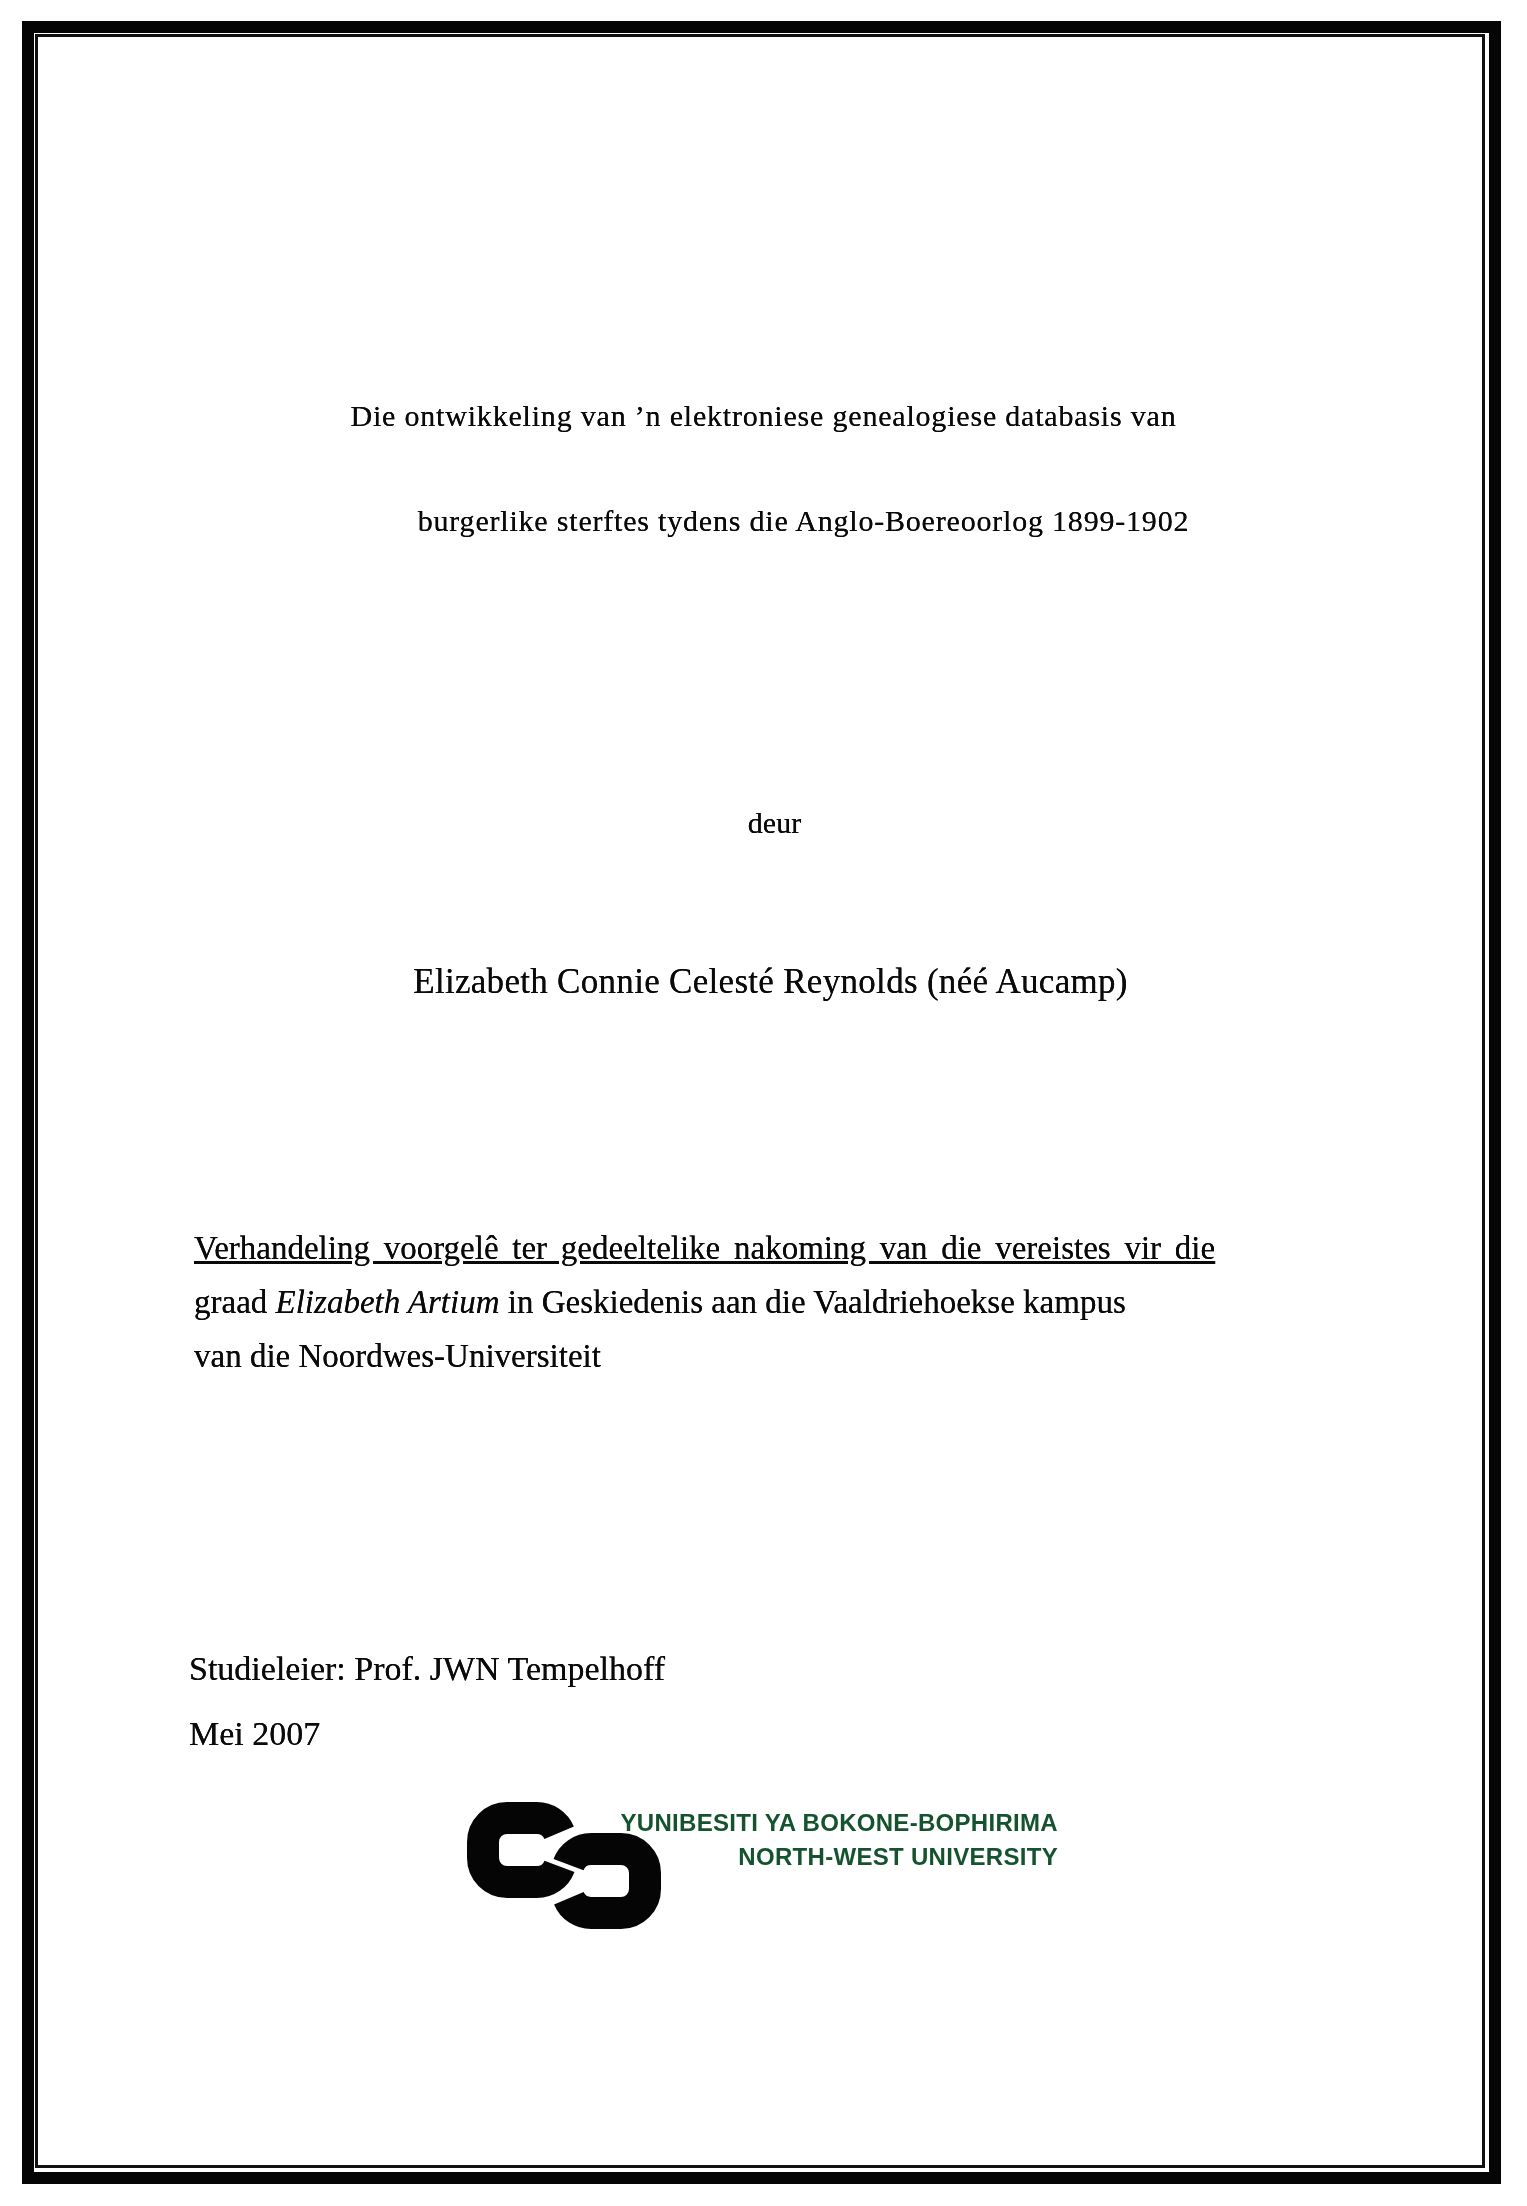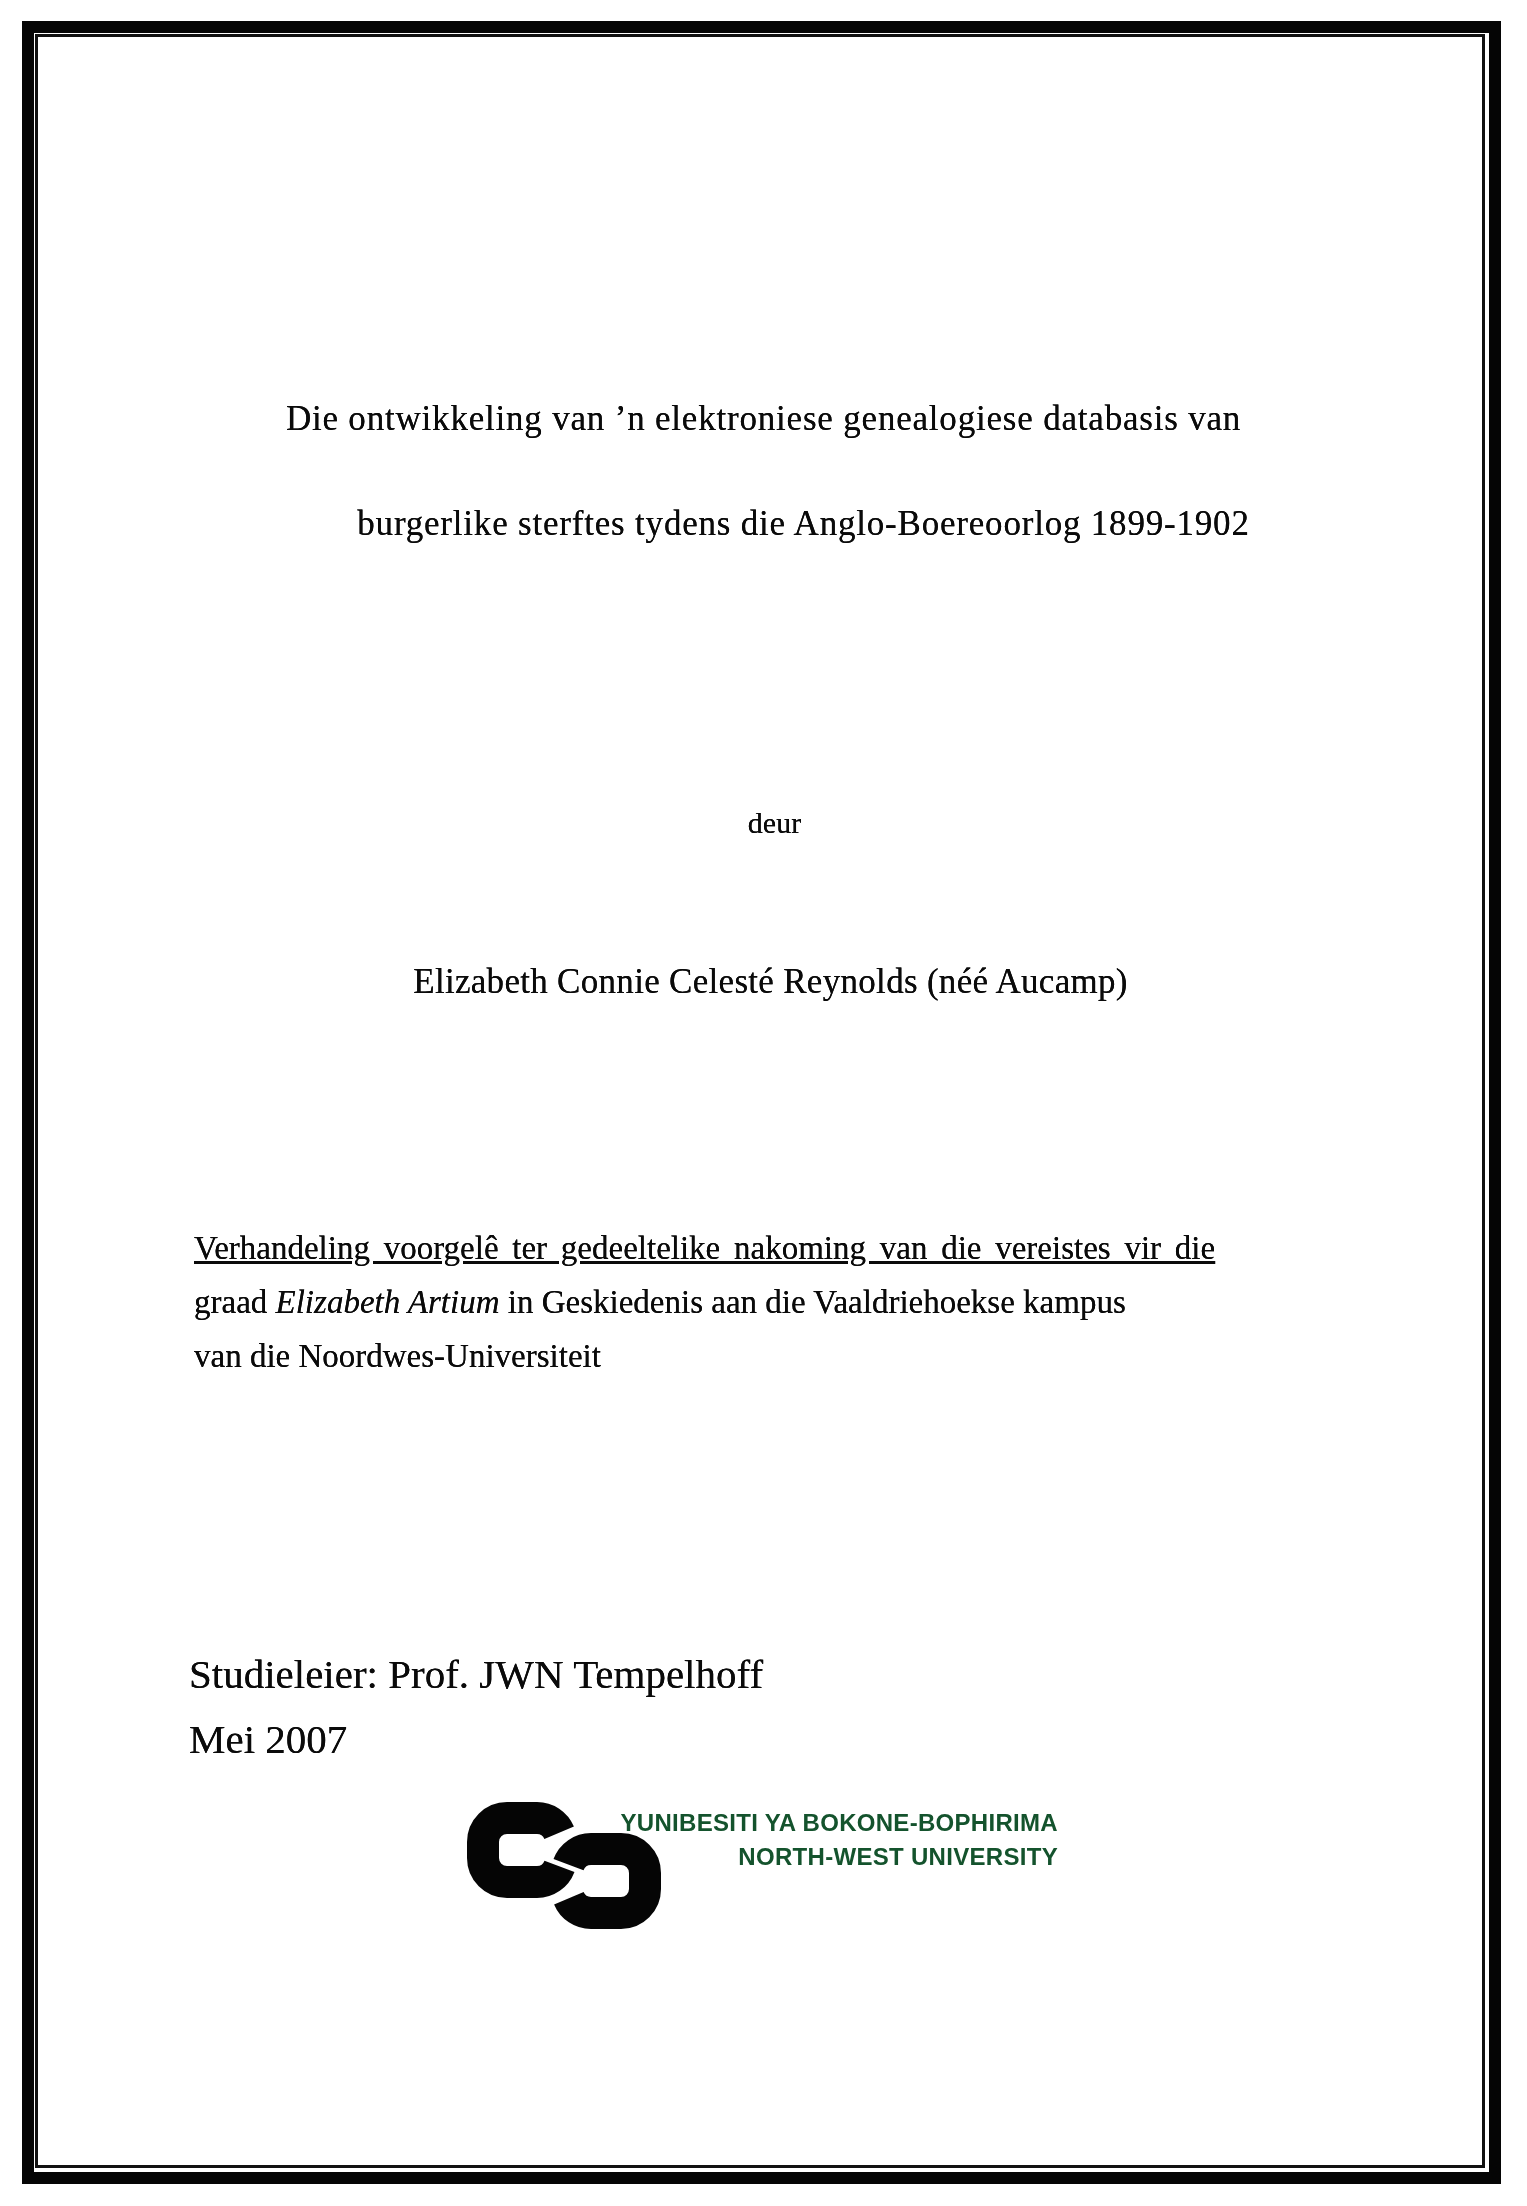--- a/index.html
+++ b/index.html
@@ -26,38 +26,38 @@
     border: 3px solid #111111;
   }
   .txt { text-shadow: 0 0 0.5px currentColor; }
   .center-line {
     position: absolute;
     left: 0; width: 100%;
     text-align: center;
     white-space: nowrap;
   }
   .title-line {
-    font-size: 35px;
+    font-size: 30px;
     letter-spacing: 0.8px;
   }
   .byline { font-size: 30px; }
   .author { font-size: 35px; letter-spacing: 0.3px; }
   .degree-block {
     position: absolute;
     left: 194px; top: 1221px;
     font-size: 33px;
     line-height: 54px;
     white-space: nowrap;
   }
   .degree-line1 { word-spacing: 5.5px; text-decoration: underline; }
   .ital { font-style: italic; }
   .supervisor-line, .date-line {
     position: absolute;
     left: 189px;
-    font-size: 41px;
+    font-size: 34px;
     white-space: nowrap;
   }
   .logo-wrap {
     position: absolute;
     left: 467px; top: 1802px;
     width: 640px; height: 130px;
   }
   .logo-mark {
     position: absolute;
     left: 0; top: 0;

